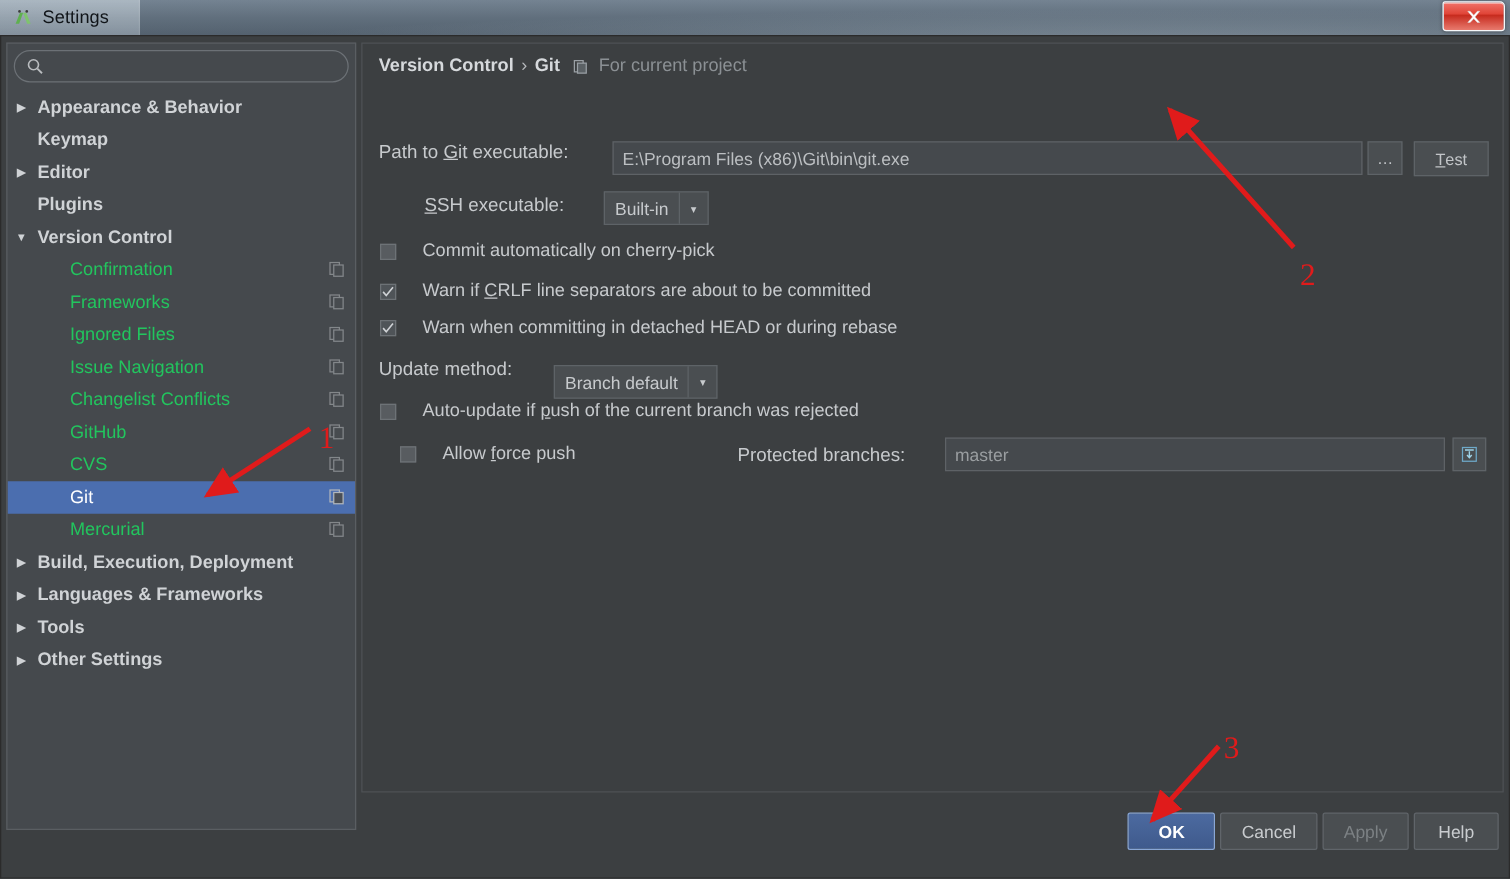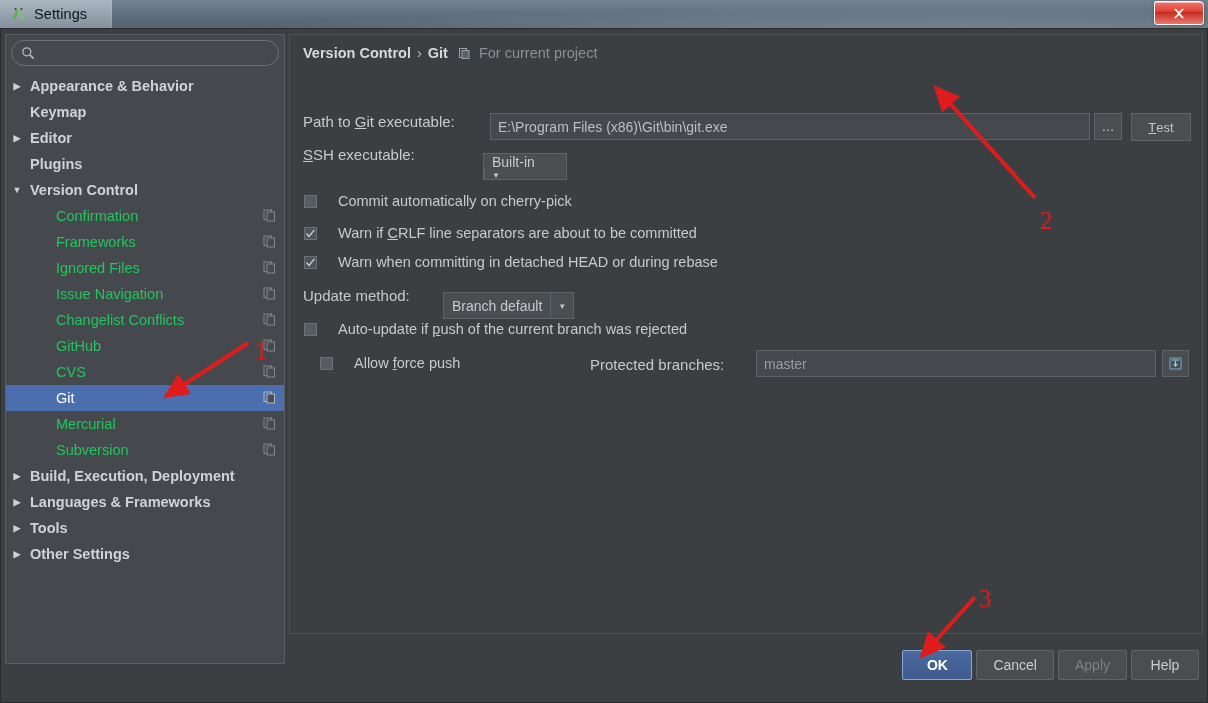--- a/index.html
+++ b/index.html
@@ -355,28 +355,20 @@
             </svg></span>
         </div>
         <div class="tree-row child">
           <span class="tw empty">&nbsp;</span>
           <span class="label-child">Mercurial</span>
           <span class="row-icon"><svg width="13" height="13" viewBox="0 0 13 13">
               <rect x="1" y="1" width="7.5" height="9.5" fill="none" stroke="#b6babd" stroke-width="1"></rect>
               <rect x="4" y="3" width="7.5" height="9" fill="#4a4e52" stroke="#b6babd" stroke-width="1"></rect>
             </svg></span>
         </div>
-        <div class="tree-row child">
-          <span class="tw empty">&nbsp;</span>
-          <span class="label-child">Subversion</span>
-          <span class="row-icon"><svg width="13" height="13" viewBox="0 0 13 13">
-              <rect x="1" y="1" width="7.5" height="9.5" fill="none" stroke="#b6babd" stroke-width="1"></rect>
-              <rect x="4" y="3" width="7.5" height="9" fill="#4a4e52" stroke="#b6babd" stroke-width="1"></rect>
-            </svg></span>
-        </div>
         <div class="tree-row top">
           <span class="tw">▶</span>
           <span class="label-top">Build, Execution, Deployment</span>
         </div>
         <div class="tree-row top">
           <span class="tw">▶</span>
           <span class="label-top">Languages &amp; Frameworks</span>
         </div>
         <div class="tree-row top">
           <span class="tw">▶</span>
@@ -404,24 +396,24 @@
       <span class="bc-note">For current project</span>
     </div>
 
     <div class="frow" style="left:13px; top:78px;">
       <span class="flabel" style="width:185px; display:inline-block;">Path to <u>G</u>it executable:</span>
     </div>
     <input class="textfield" type="text" style="position: absolute; left: 200px; top: 78px; width: 600px;" value="E:\Program Files (x86)\Git\bin\git.exe">
     <div class="small-btn" style="position:absolute; left:804px; top:78px; width:28px; height:27px;">…</div>
     <div class="small-btn" style="position:absolute; left:841px; top:78px; width:60px; height:28px;"><span style="text-decoration:underline">T</span>est</div>
 
-    <div class="frow" style="left:13px; top:111px;">
+    <div class="frow" style="left:13px; top:121px;text-align:center;">
       <span class="flabel" style="width:185px; display:inline-block;"><u>S</u>SH executable:</span>
     </div>
-    <div class="combo" style="position:absolute; left:193px; top:118px; min-width:84px;flex-direction:column;">
+    <div class="combo" style="position:absolute; left:193px; top:118px; min-width:84px;">
       <span class="combo-val">Built-in</span>
       <span class="combo-arrow">▾</span>
     </div>
 
     <div class="chk-row" style="left:14px; top:158px;">
       <span class="chkbox"></span>
       <span class="chk-label">Commit automatically on cherry-pick</span>
     </div>
 
     <div class="chk-row" style="left:14px; top:190px;">

